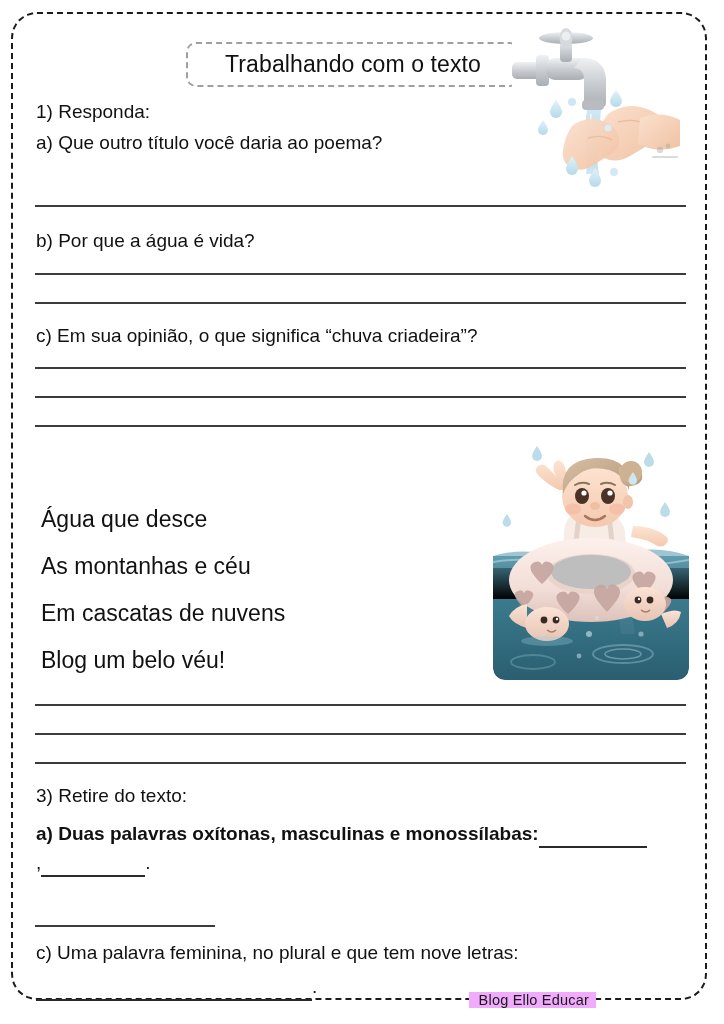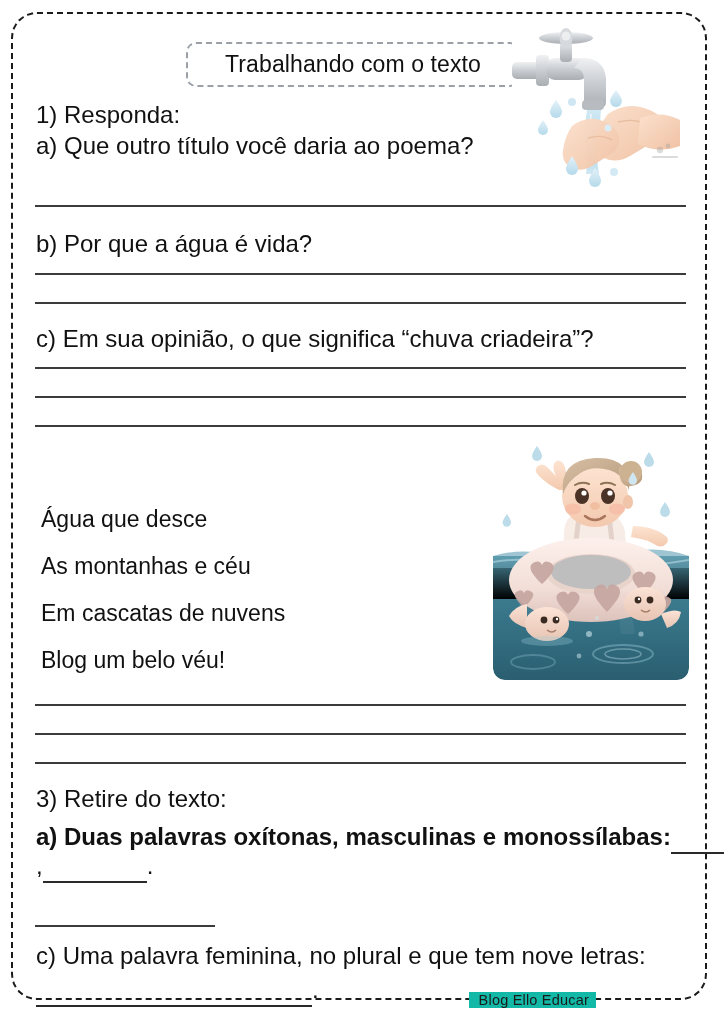--- a/index.html
+++ b/index.html
@@ -84,21 +84,21 @@
     width: 196px;
     height: 252px;
     border-radius: 12px;
     overflow: hidden;
     background: #ffffff;
   }
 
   
   .q {
     position: absolute;
-    font-size: 24px;
+    font-size: 19px;
     line-height: 1.25;
     color: #111111;
     white-space: nowrap;
   }
 
   
   .rule {
     position: absolute;
     height: 0;
     border-top: 2.2px solid #3b3b3b;
@@ -121,21 +121,21 @@
     vertical-align: baseline;
   }
 
   
   .footer {
     position: absolute;
     right: 24px;
     top: 992px;
     font-size: 14.5px;
     color: #1a1a1a;
-    background: #14b8a6;
+    background: #f0abfc;
     padding: 0 7px 0 10px;
     letter-spacing: 0.2px;
     white-space: nowrap;
   }
 </style>
 </head>
 <body>
 
 <div class="page">
 

